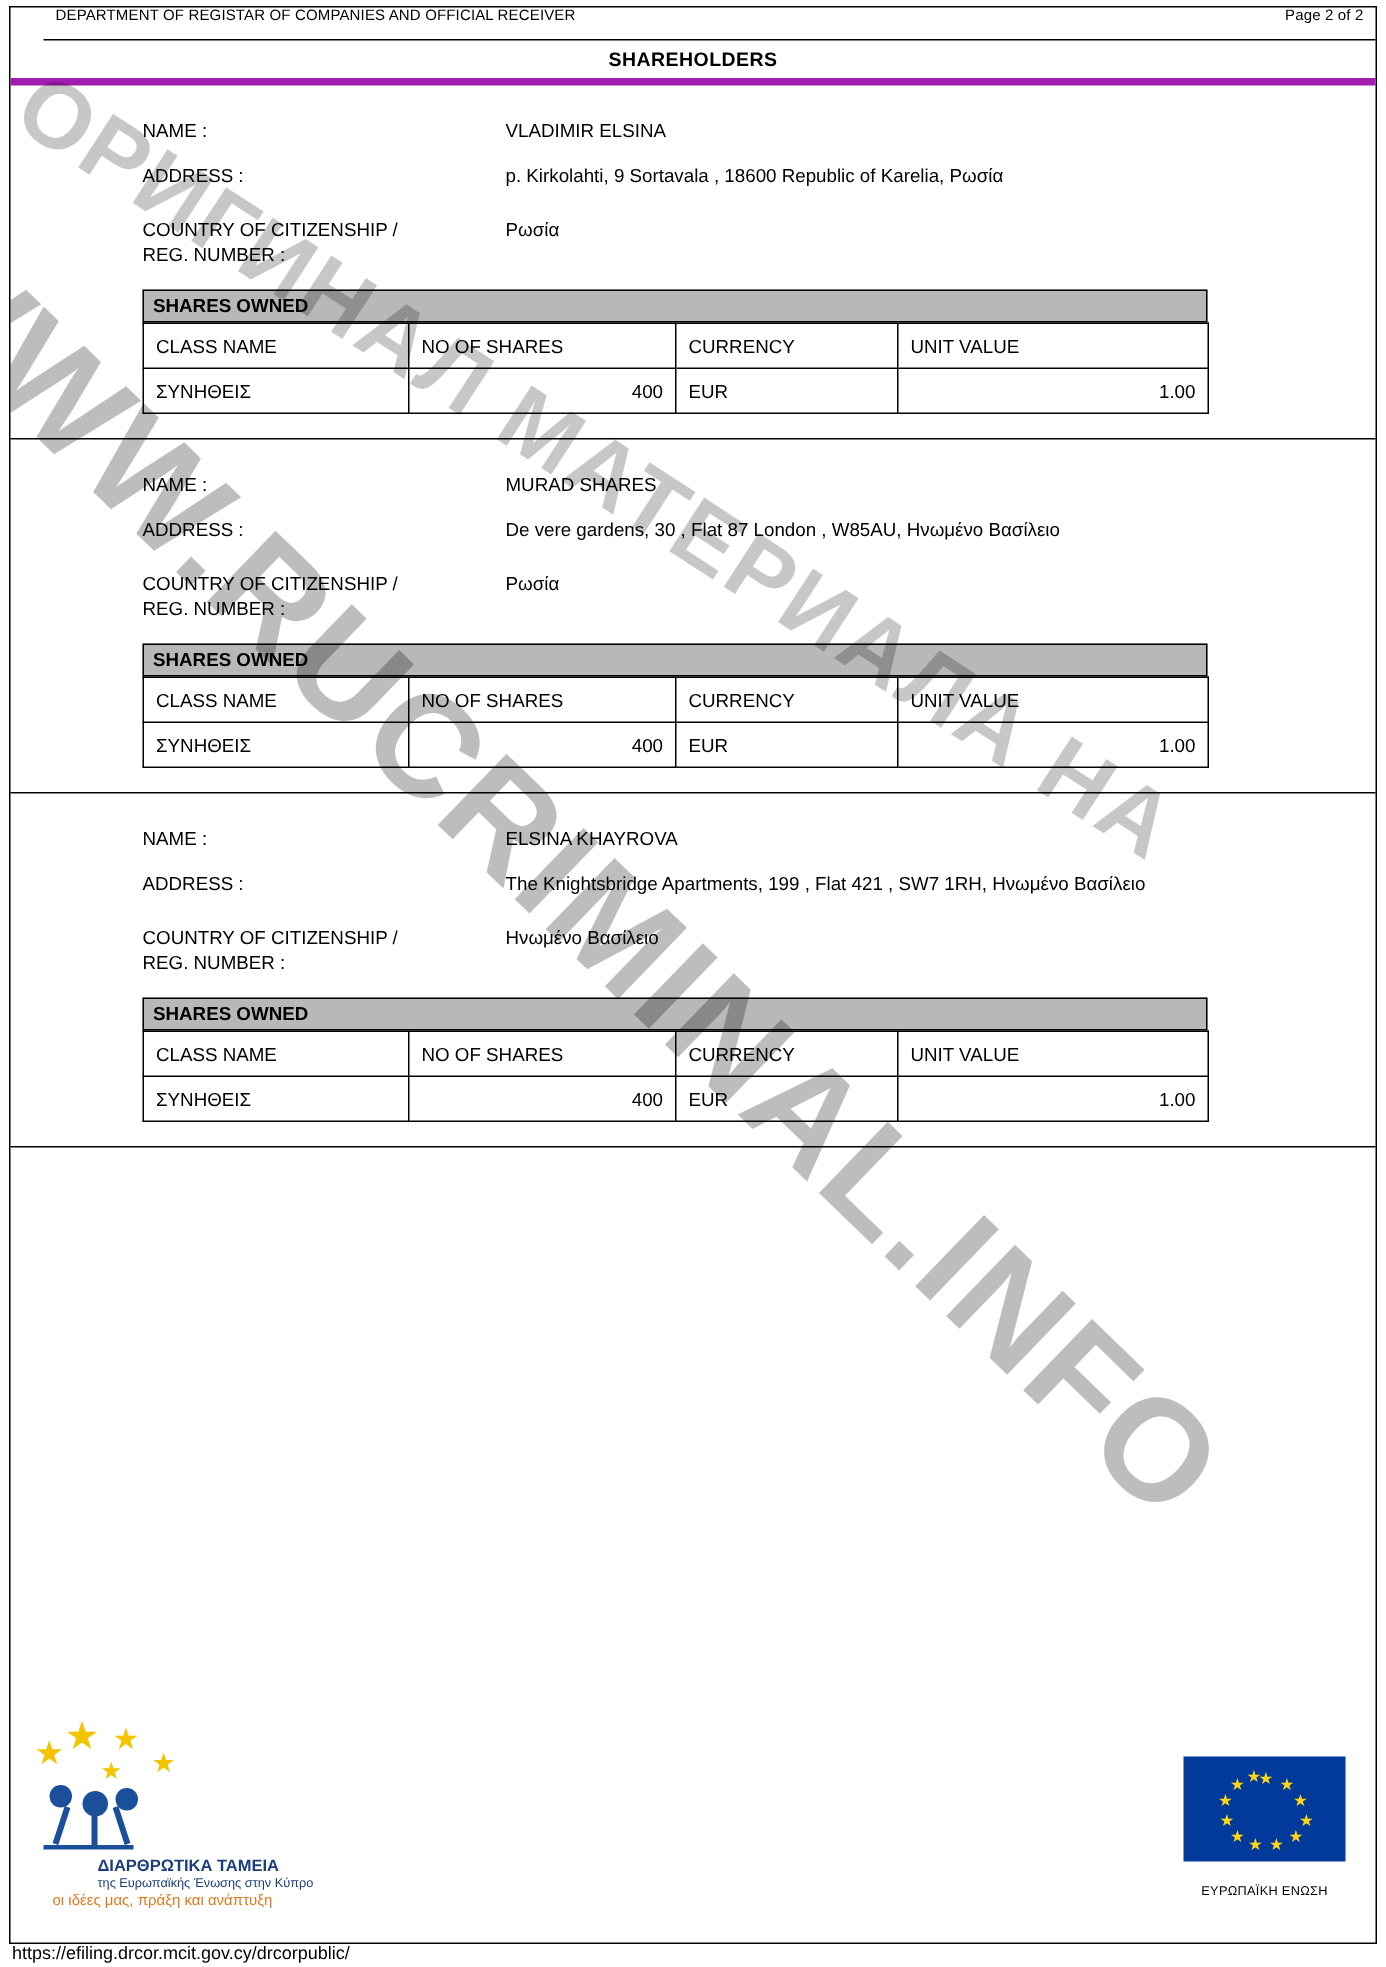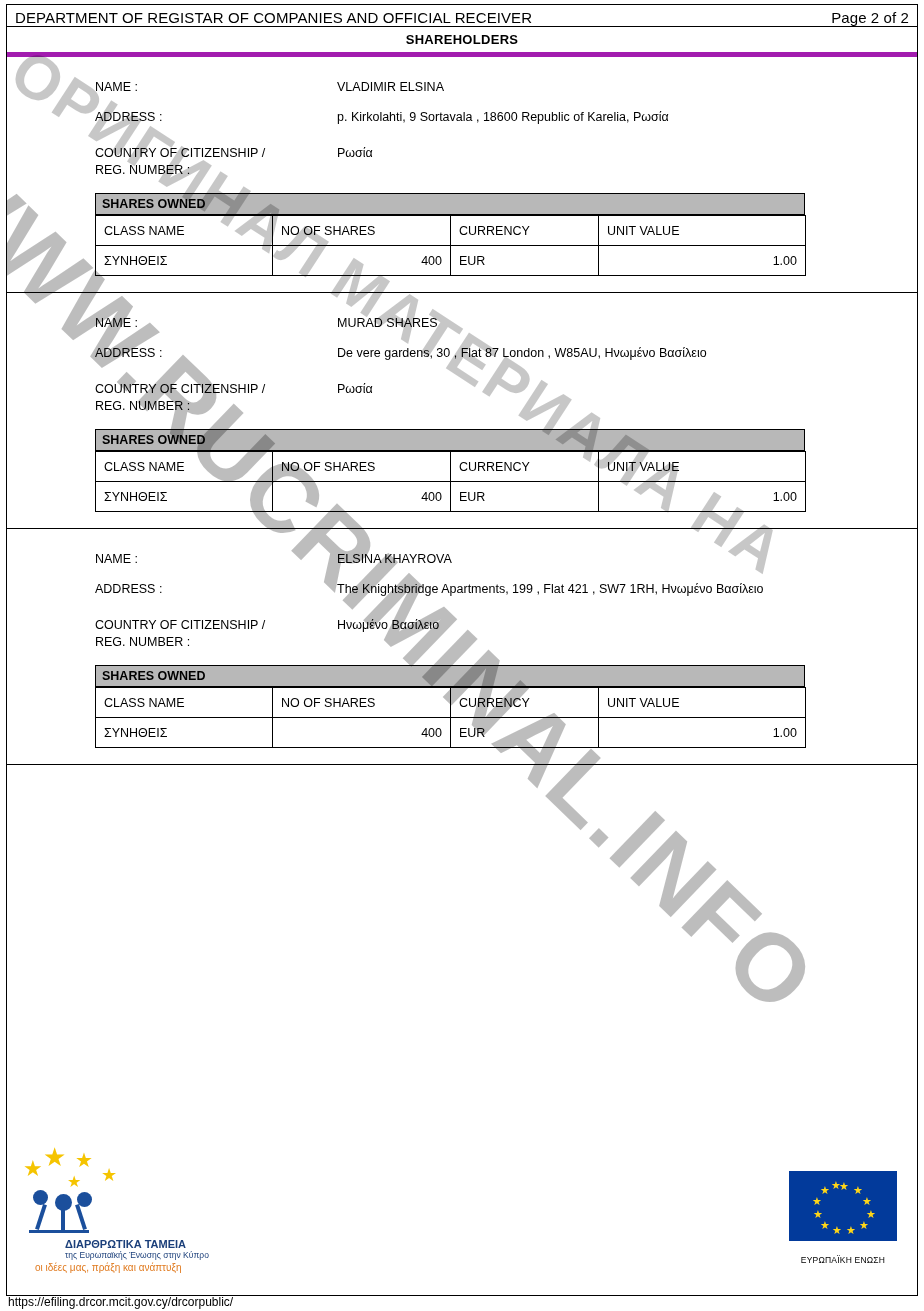--- a/index.html
+++ b/index.html
@@ -27,24 +27,25 @@
     background: #fff;
   }
 
   
   .doc-header {
     position: relative;
     height: 22px;
     border-bottom: 1px solid #000;
     padding: 0 8px;
     display: flex;
-    align-items: flex-end;
+    align-items: flex-start;
     justify-content: space-between;
-    font-size: 15px;
+    font-size: 10px;
     letter-spacing: .1px;
+    margin-left: 22px;
   }
   .doc-header .dept { white-space: nowrap; }
   .doc-header .pageno { white-space: nowrap; }
 
   
   .title-band {
     height: 30px;
     border-bottom: 5px solid #a21caf;
     display: flex;
     align-items: center;

